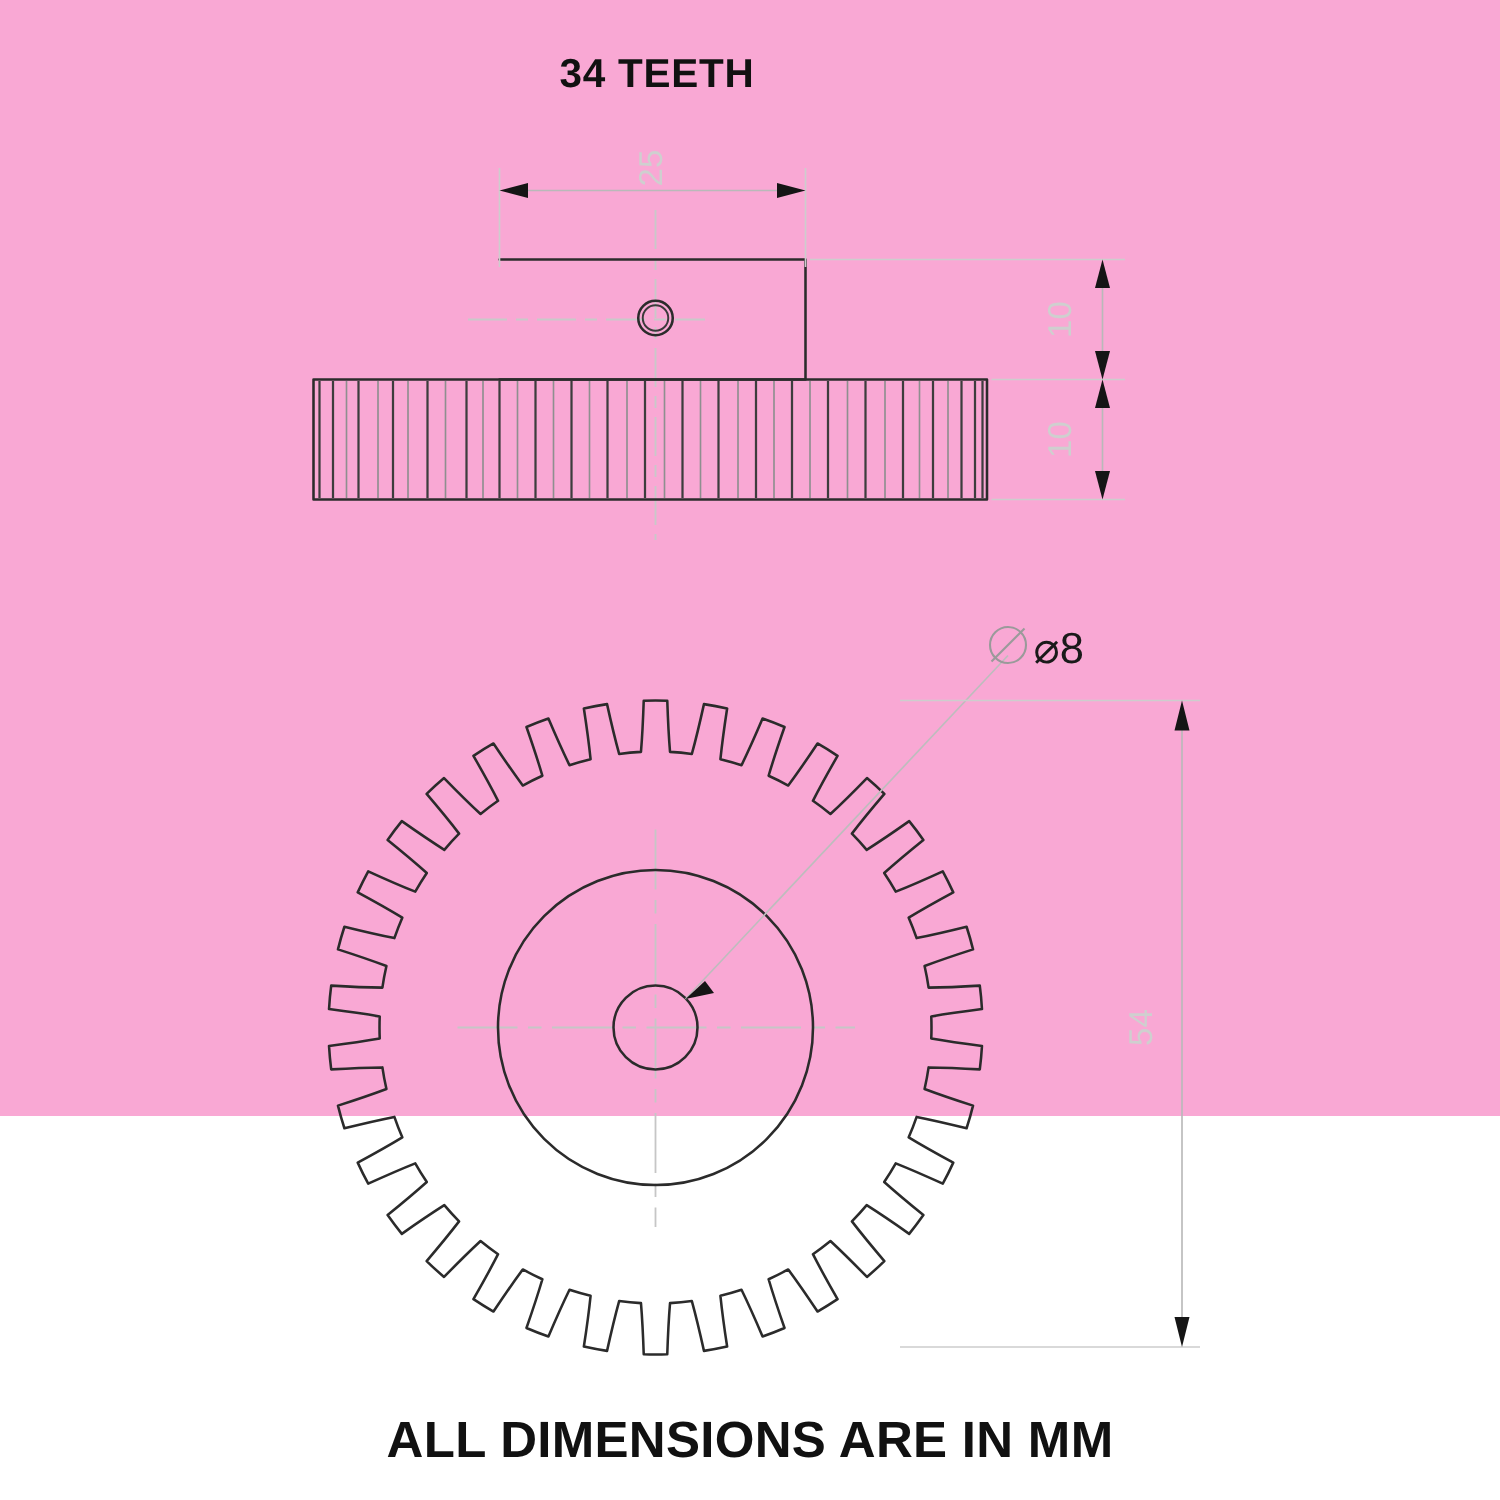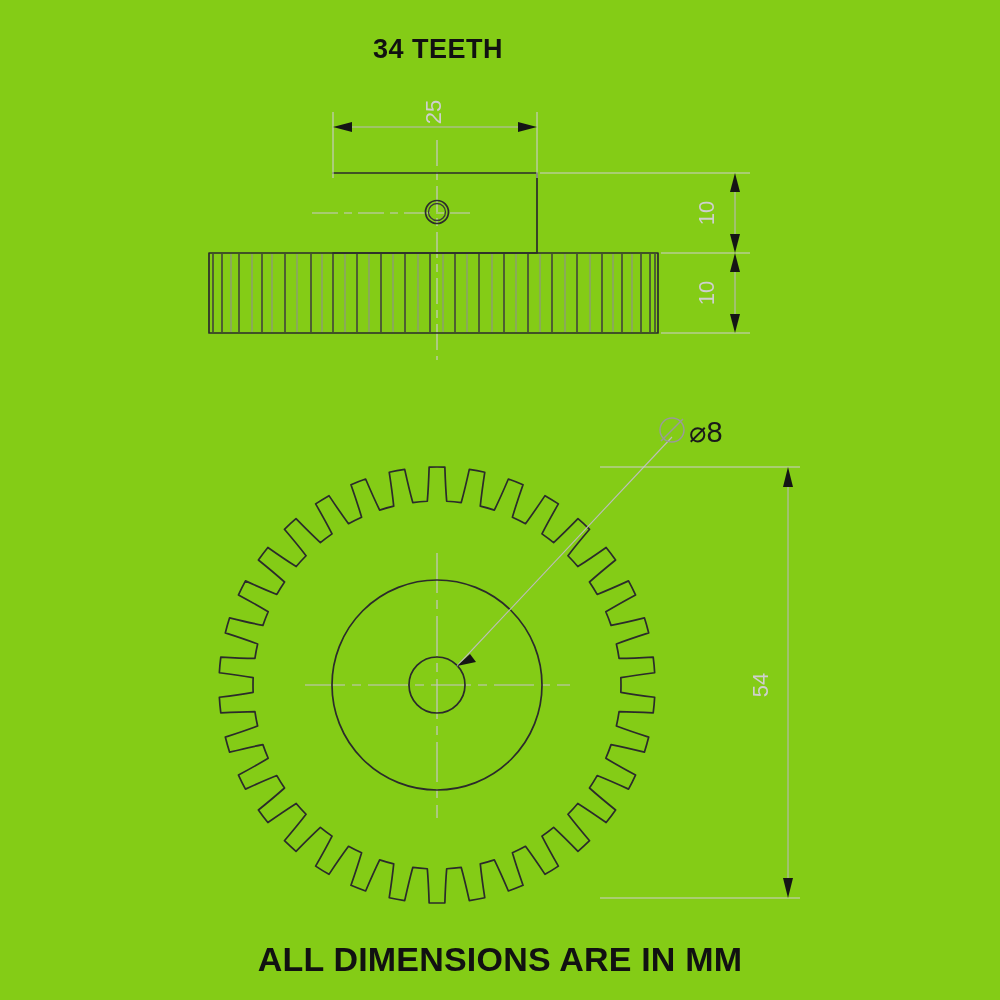--- a/index.html
+++ b/index.html
@@ -10,22 +10,22 @@
   }
   body {
     width: 1000px;
     height: 1000px;
     font-family: "Liberation Sans", sans-serif;
     overflow: hidden;
   }
   #drawing-root {
     position: relative;
     width: 1000px;
-    height: 1000px;
-    background: #84cc16;
+    height: 744px;
+    background: #f9a8d4;
   }
   svg.drawing-canvas {
     position: absolute;
     top: 0;
     left: 0;
     width: 1000px;
     height: 1000px;
     display: block;
   }
   .title-text {

